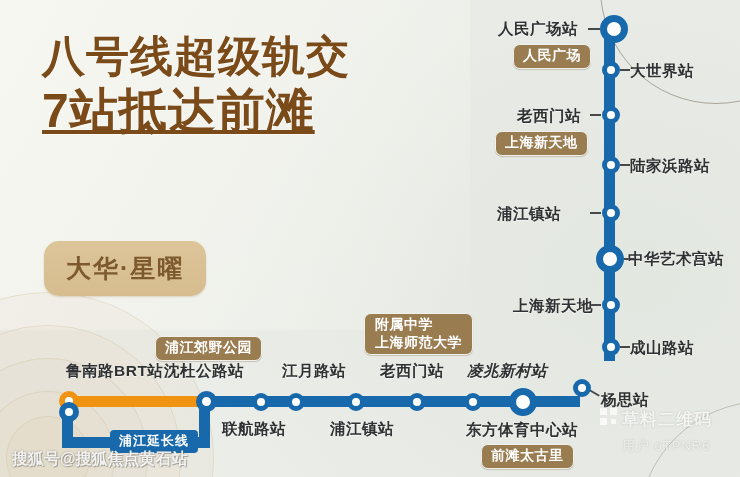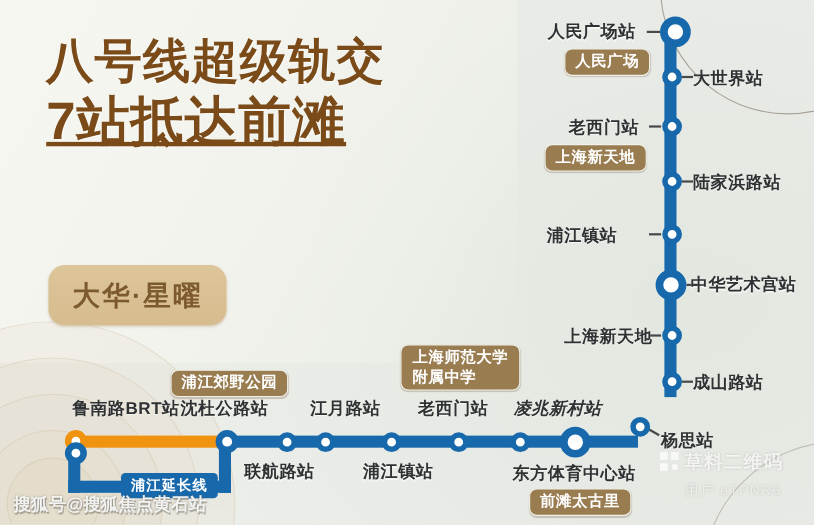--- a/index.html
+++ b/index.html
@@ -128,21 +128,21 @@
     position:absolute;left:12px;top:449px;z-index:9;
     font-size:16px;font-weight:bold;color:rgba(250,250,248,.92);
     letter-spacing:0px;white-space:nowrap;
     text-shadow:0 0 2px rgba(90,90,90,.55),1px 1px 0 rgba(120,115,105,.45);
   }
   .wm-right{
     position:absolute;left:600px;top:408px;z-index:9;
     color:rgba(252,252,250,.85);white-space:nowrap;
     text-shadow:0 0 2px rgba(120,120,115,.40);
   }
-  .wm-right .l1{font-size:17px;font-weight:bold;letter-spacing:1px;display:flex;align-items:center;gap:5px;}
+  .wm-right .l1{font-size:17px;font-weight:bold;letter-spacing:1px;display:flex;gap:5px;}
   .wm-right .l2{font-size:13px;letter-spacing:1px;margin-top:6px;margin-left:22px;color:rgba(248,248,245,.72);}
   .qr-glyph{display:inline-block;width:17px;height:17px;position:relative;}
   .qr-glyph i{position:absolute;background:rgba(252,252,250,.85);display:block;}
   .qr-glyph i:nth-child(1){left:0;top:0;width:7px;height:7px;}
   .qr-glyph i:nth-child(2){left:10px;top:0;width:7px;height:7px;}
   .qr-glyph i:nth-child(3){left:0;top:10px;width:7px;height:7px;}
   .qr-glyph i:nth-child(4){left:11px;top:11px;width:5px;height:5px;}
 </style>
 </head>
 <body>
@@ -220,22 +220,22 @@
   <div class="st big" style="left:509px;top:388px;"></div>
   <div class="st-label" style="left:466px;top:420px;">东方体育中心站</div>
   <div class="poi" style="left:481px;top:444px;">前滩太古里</div>
 
   <div class="st small" style="left:464px;top:393px;"></div>
   <div class="st-label" style="left:467px;top:361px;font-style:italic;">凌兆新村站</div>
 
   <div class="st small" style="left:408px;top:393px;"></div>
   <div class="st-label" style="left:380px;top:361px;">老西门站</div>
   <div class="poi two" style="left:364px;top:313px;">
+    <div>附属中学</div>
     <div>上海师范大学</div>
-    <div>附属中学</div>
   </div>
 
   <div class="st small" style="left:347px;top:393px;"></div>
   <div class="st-label" style="left:330px;top:419px;">浦江镇站</div>
 
   <div class="st small" style="left:287px;top:393px;"></div>
   <div class="st-label" style="left:282px;top:361px;">江月路站</div>
 
   <div class="st small" style="left:252px;top:393px;"></div>
   <div class="st-label" style="left:222px;top:419px;">联航路站</div>

